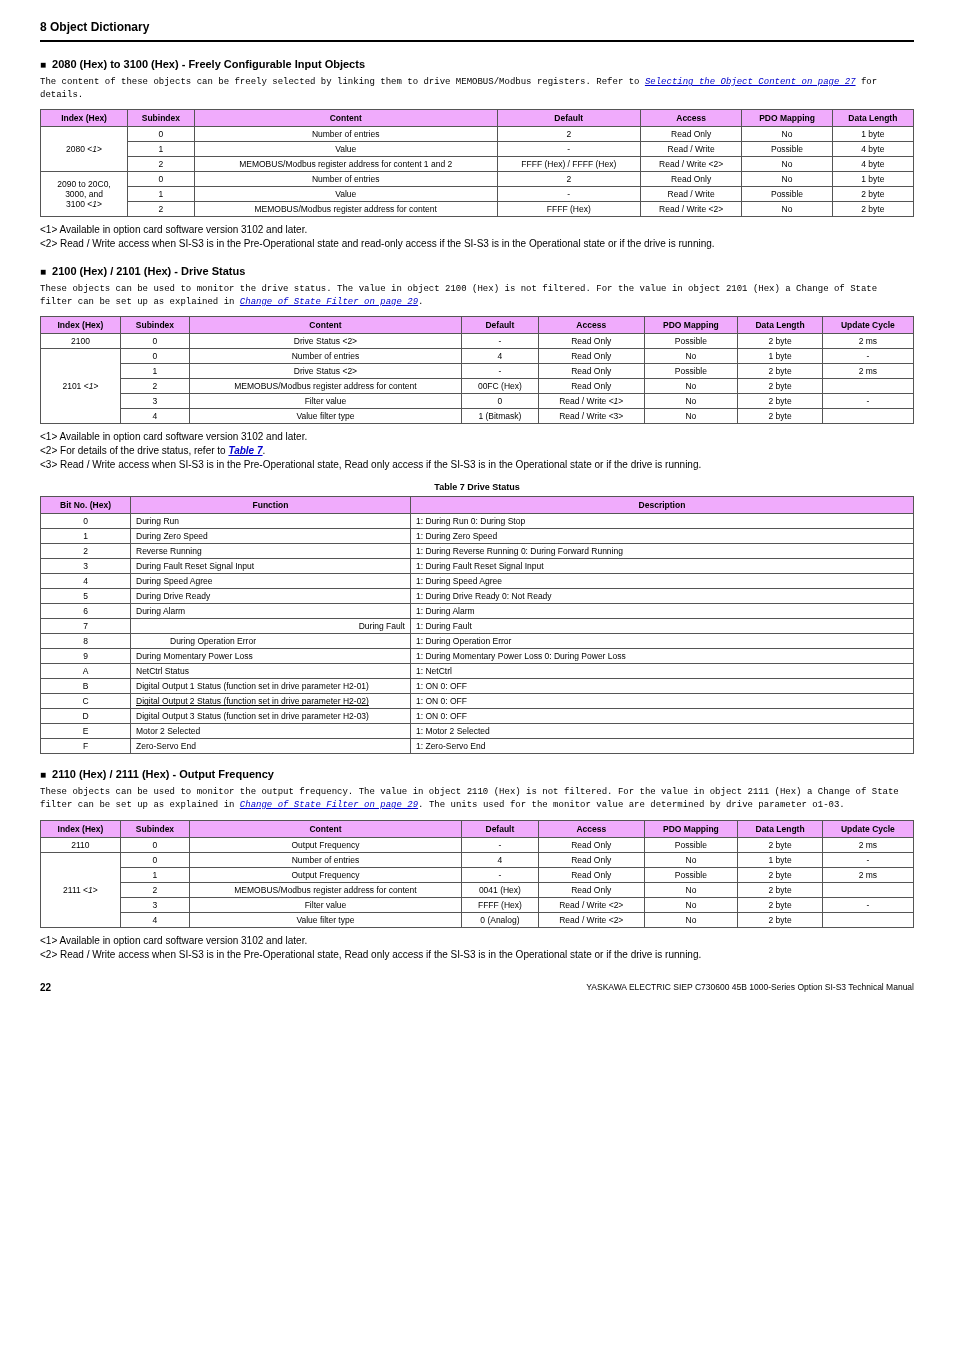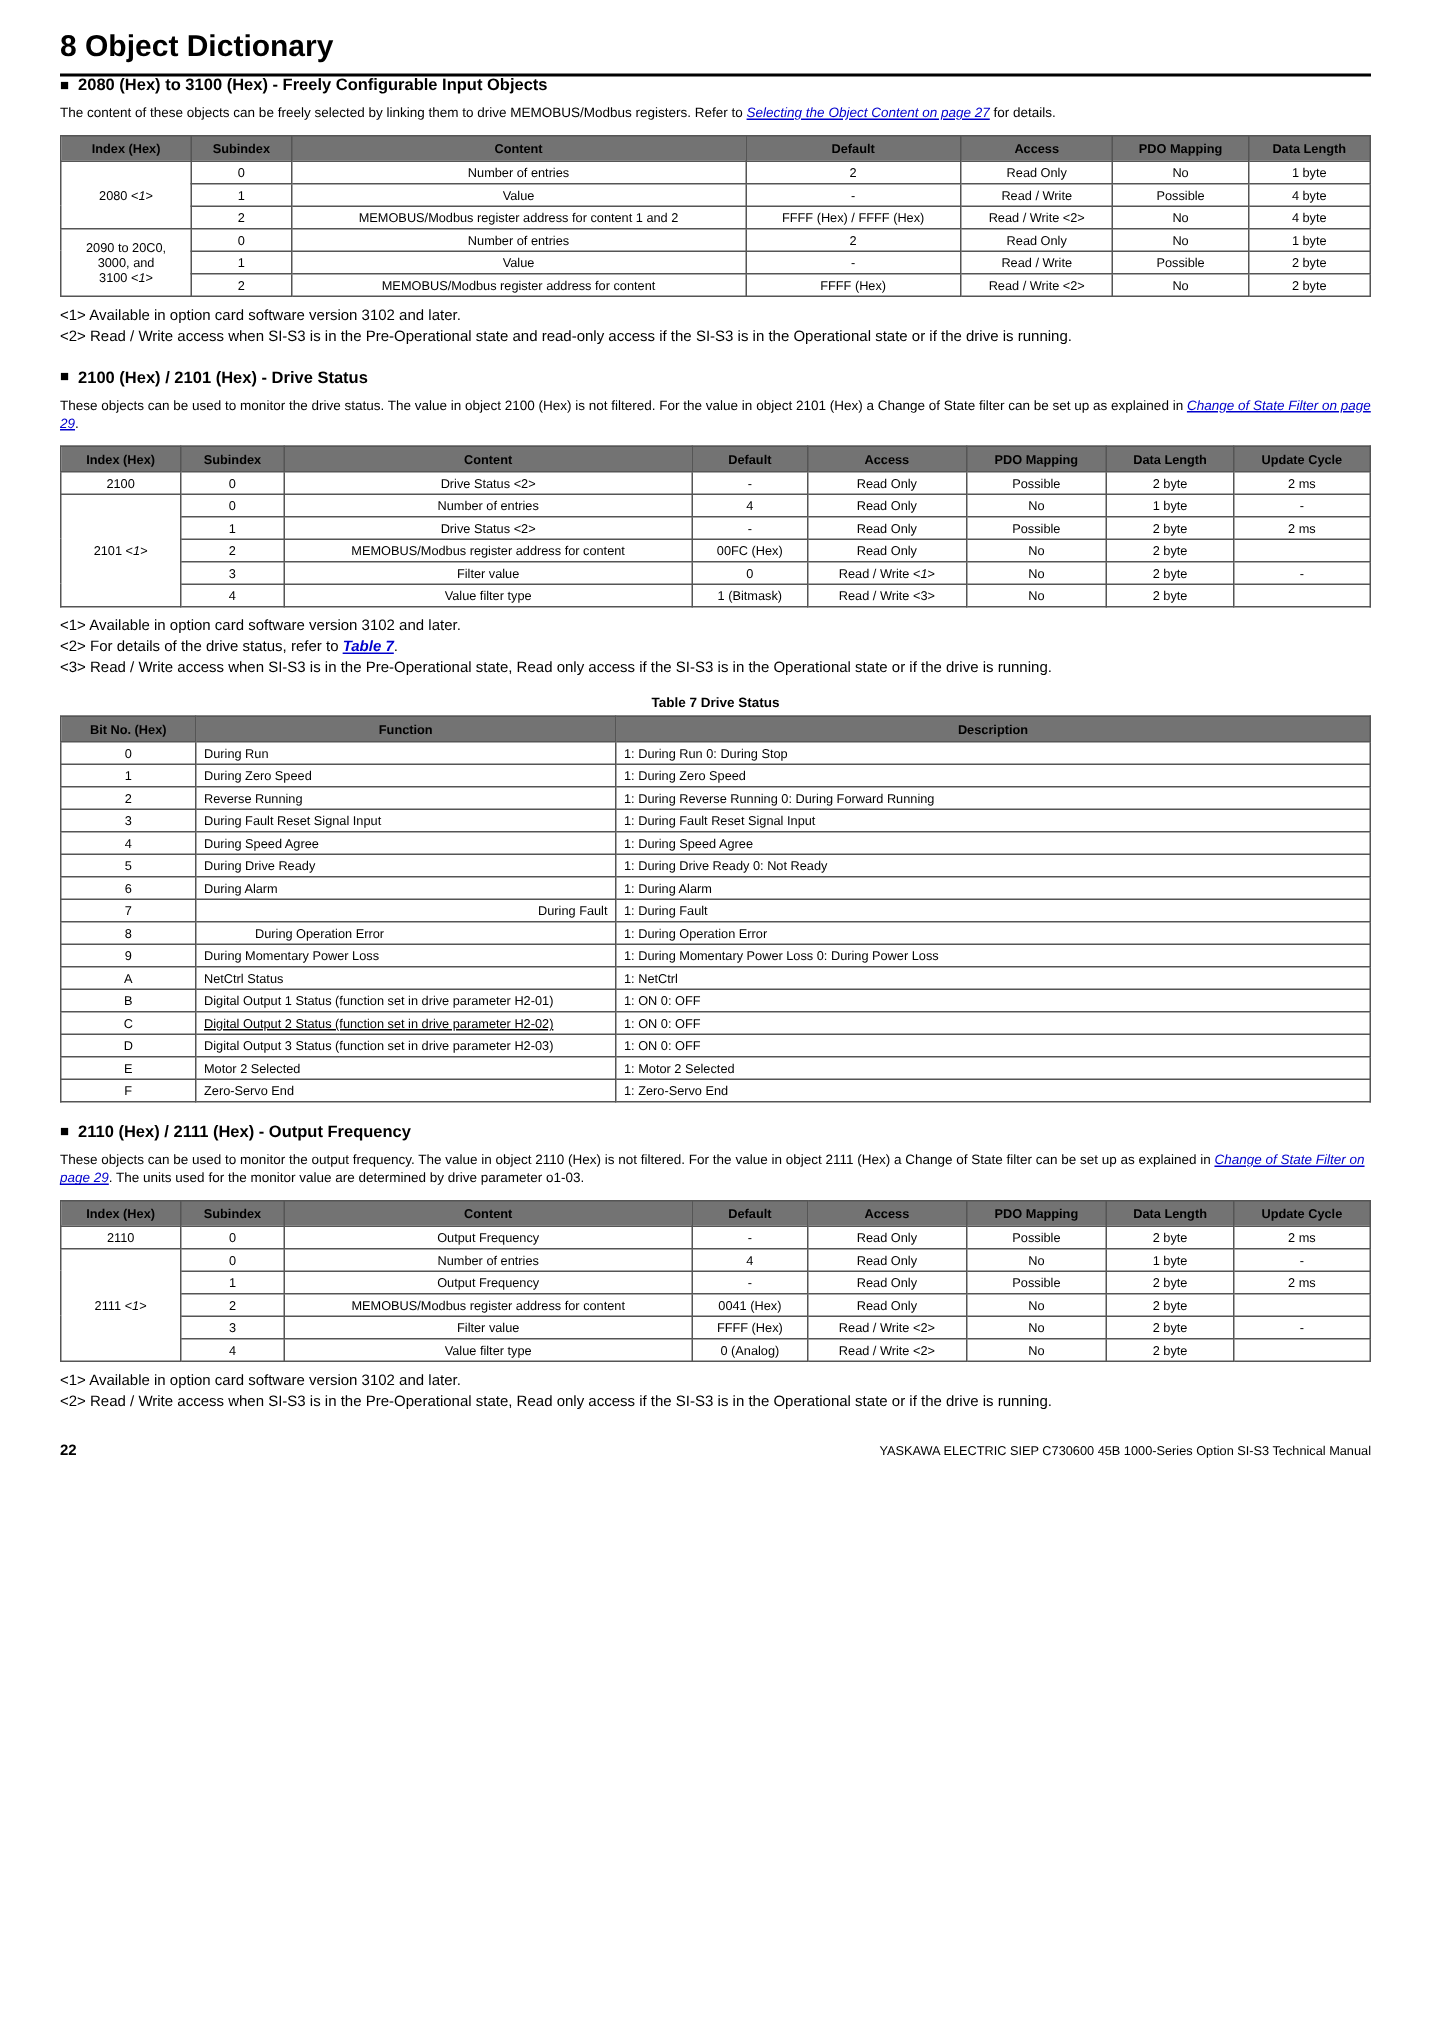--- a/index.html
+++ b/index.html
@@ -5,56 +5,57 @@
     * { margin: 0; padding: 0; box-sizing: border-box; }
     body {
       font-family: Arial, Helvetica, sans-serif;
       font-size: 9px;
       color: #000;
       background: #fff;
       width: 954px;
       padding: 20px 40px;
     }
     h1.page-title {
-      font-size: 20px;
+      font-size: 12px;
       font-weight: bold;
       border-bottom: 2px solid #000;
       padding-bottom: 6px;
-      margin-bottom: 0;
+      margin-bottom: 16px;
     }
     .section-title {
       font-size: 11px;
       font-weight: bold;
       margin-bottom: 6px;
       display: flex;
       align-items: center;
       gap: 6px;
     }
     .section-title::before {
       content: '■';
       font-size: 10px;
     }
     .section-desc {
       font-size: 9px;
       margin-bottom: 8px;
       line-height: 1.4;
+      font-family: Liberation Mono, monospace;
     }
     .section-desc a, a {
       color: #0000cc;
       text-decoration: underline;
       font-style: italic;
     }
     table {
       border-collapse: collapse;
       width: 100%;
       margin-bottom: 6px;
       font-size: 8.5px;
     }
     table th {
-      background: #737373;
+      background: #f0abfc;
       border: 1px solid #555;
       padding: 3px 5px;
       text-align: center;
       font-weight: bold;
     }
     table td {
       border: 1px solid #555;
       padding: 2px 5px;
       text-align: center;
     }

